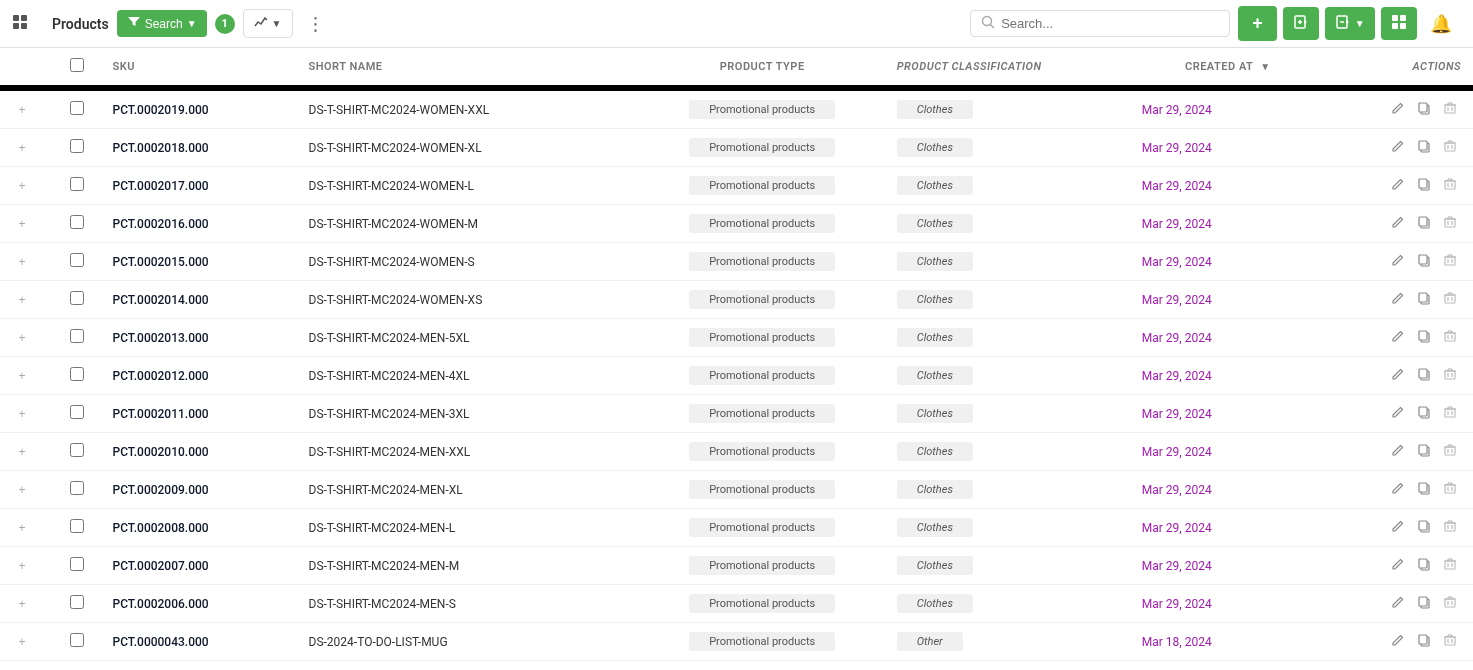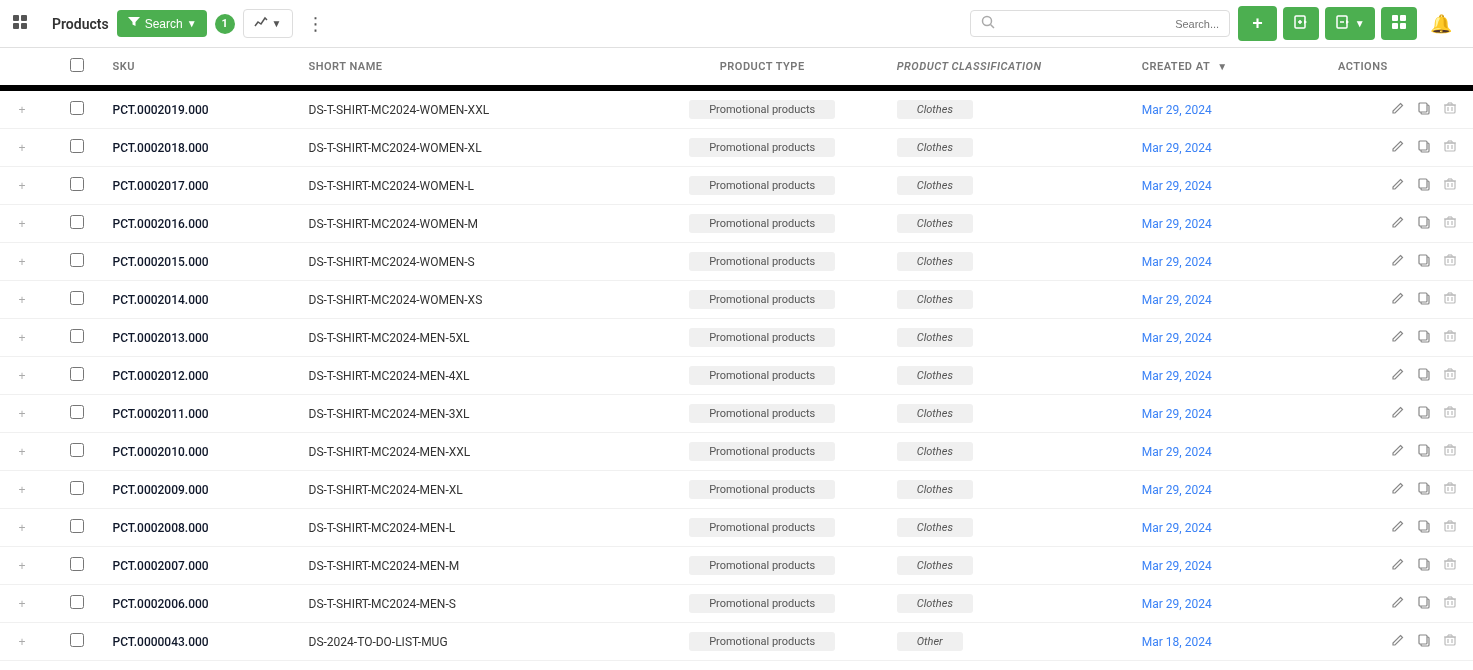--- a/index.html
+++ b/index.html
@@ -36,23 +36,22 @@
     .btn-more {
       background: #fff; color: #555; border: none; cursor: pointer; font-size: 18px; padding: 4px 6px; border-radius: 4px;
     }
 
     .search-wrapper {
       display: flex; align-items: center;
       border: 1px solid #ddd; border-radius: 4px;
       padding: 4px 10px; gap: 6px; width: 260px; background: #fff;
     }
     .search-wrapper input {
-      border: none; outline: none; font-size: 11px; color: #666; width: 100%;
+      border: none; outline: none; font-size: 13px; color: #666; width: 100%;
       background: transparent;
-      text-align: right;
     }
 
     .btn-green {
       background: #4caf50; color: #fff; border: none; border-radius: 4px;
       padding: 7px 14px; cursor: pointer; font-size: 18px; font-weight: 700;
       display: flex; align-items: center; justify-content: center;
     }
     .btn-icon-green {
       background: #4caf50; color: #fff; border: none; border-radius: 4px;
       padding: 7px 10px; cursor: pointer; font-size: 14px;
@@ -74,21 +73,21 @@
     }
 
     
     .table-container { overflow-x: auto; }
     table { width: 100%; border-collapse: collapse; }
     thead tr { border-bottom: 6px solid #000000; background: #fff; }
     thead th {
       padding: 10px 12px; text-align: left; font-size: 11px; font-weight: 600;
       color: #777; text-transform: uppercase; letter-spacing: 0.5px; white-space: nowrap;
     }
-    thead th.actions-col { text-align: left; }
+    thead th.actions-col { text-align: right; font-style: italic; }
 
     tbody tr { border-bottom: 1px solid #f0f0f0; }
     tbody td { padding: 8px 12px; vertical-align: middle; }
 
     .col-expand { width: 28px; text-align: center; }
     .col-check { width: 36px; text-align: center; }
     .col-sku { width: 160px; }
     .col-name { width: 280px; }
     .col-type { width: 200px; text-align: center; }
     .col-class { width: 200px; font-style: italic; }
@@ -103,21 +102,21 @@
 
     .sku-link { color: #0f172a; text-decoration: none; font-weight: 500; font-size: 12px; }
 
     .short-name { font-size: 12px; color: #333; }
 
     .tag {
       display: inline-block; background: #f0f0f0; color: #555;
       border-radius: 3px; padding: 3px 20px; font-size: 11px; white-space: nowrap;
     }
 
-    .created-date { font-size: 12px; color: #3b82f6; }
+    .created-date { font-size: 12px; color: #a21caf; }
 
     .action-btns { display: flex; align-items: center; justify-content: flex-end; gap: 4px; }
     .action-btn {
       background: none; border: none; cursor: pointer; color: #aaa; font-size: 14px;
       padding: 2px 4px; border-radius: 3px;
     }
 
     .sort-icon { margin-left: 4px; font-size: 10px; }
 
     .chevron-down { font-size: 10px; }
@@ -236,21 +235,21 @@
         </th>
         <th class="col-name">
           <span>SHORT NAME</span>
         </th>
         <th class="col-type">
           <span>PRODUCT TYPE</span>
         </th>
         <th class="col-class">
           <span>PRODUCT CLASSIFICATION</span>
         </th>
-        <th class="col-created" style="cursor:pointer;">
+        <th class="col-created" style="cursor:pointer;text-align:center;">
           <span>CREATED AT</span>
           <span class="sort-icon">▼</span>
         </th>
         <th class="col-actions actions-col">
           <span>ACTIONS</span>
         </th>
       </tr>
     </thead>
     <tbody id="table-body">
     <tr>

